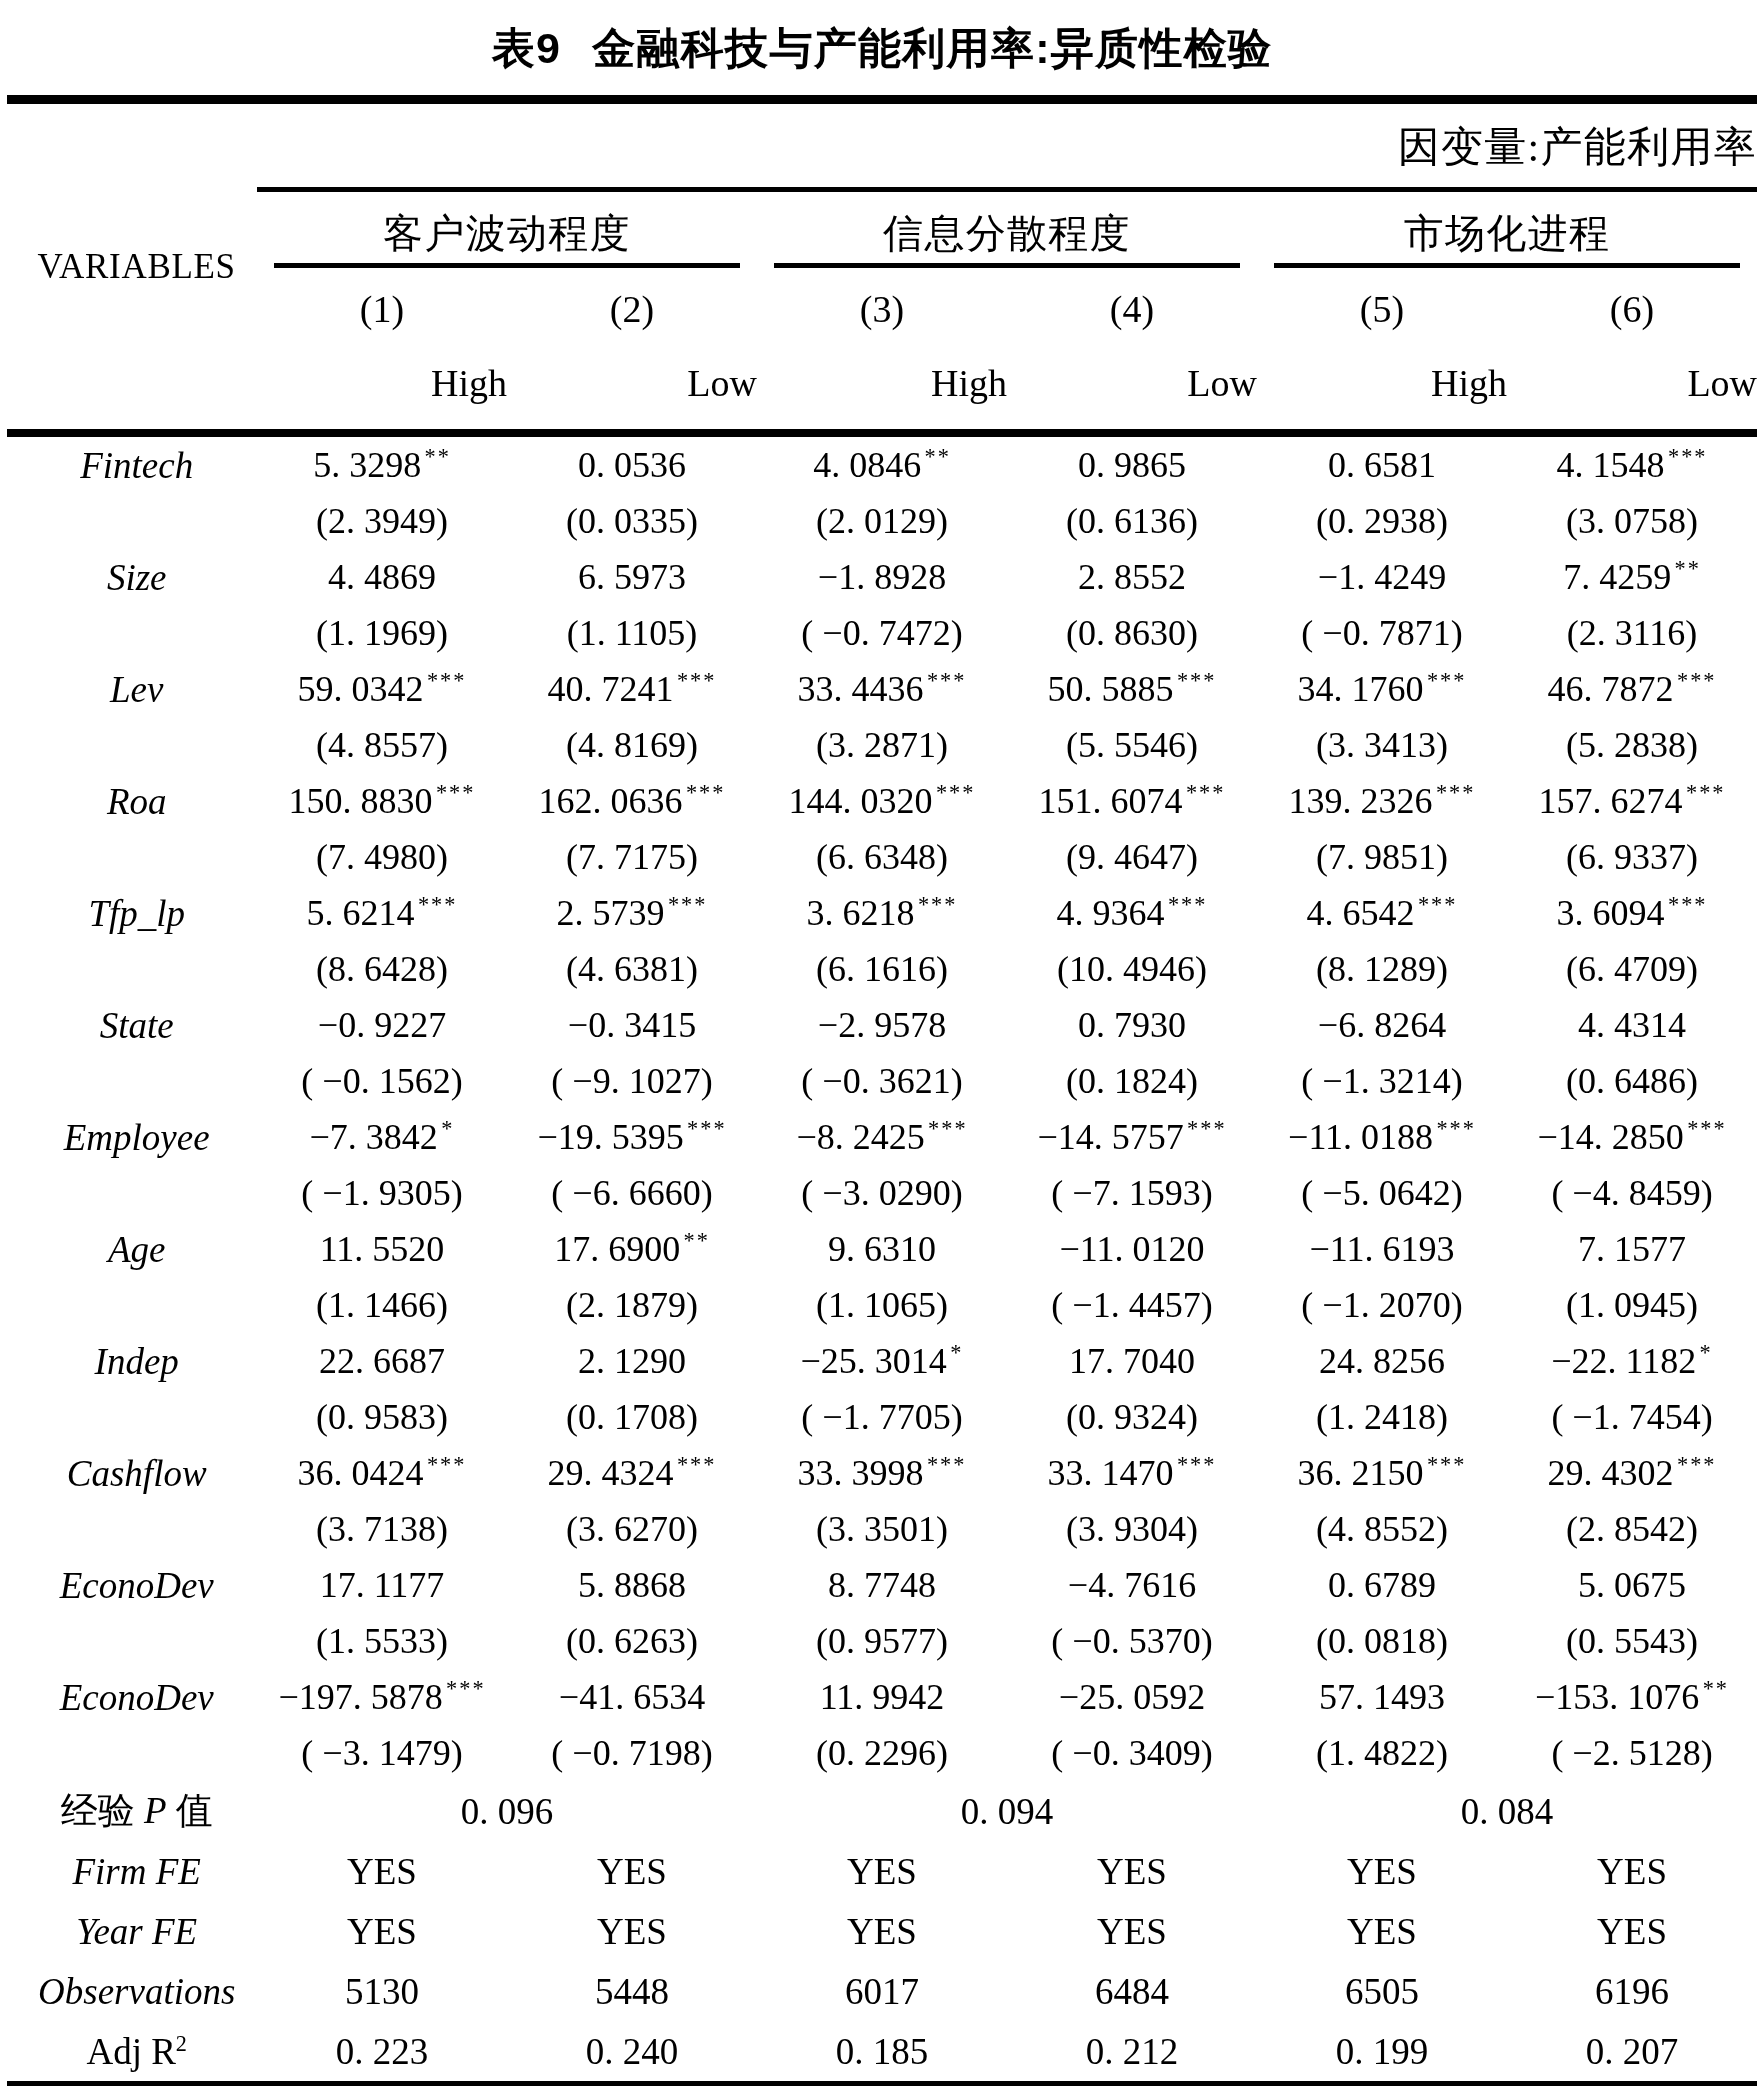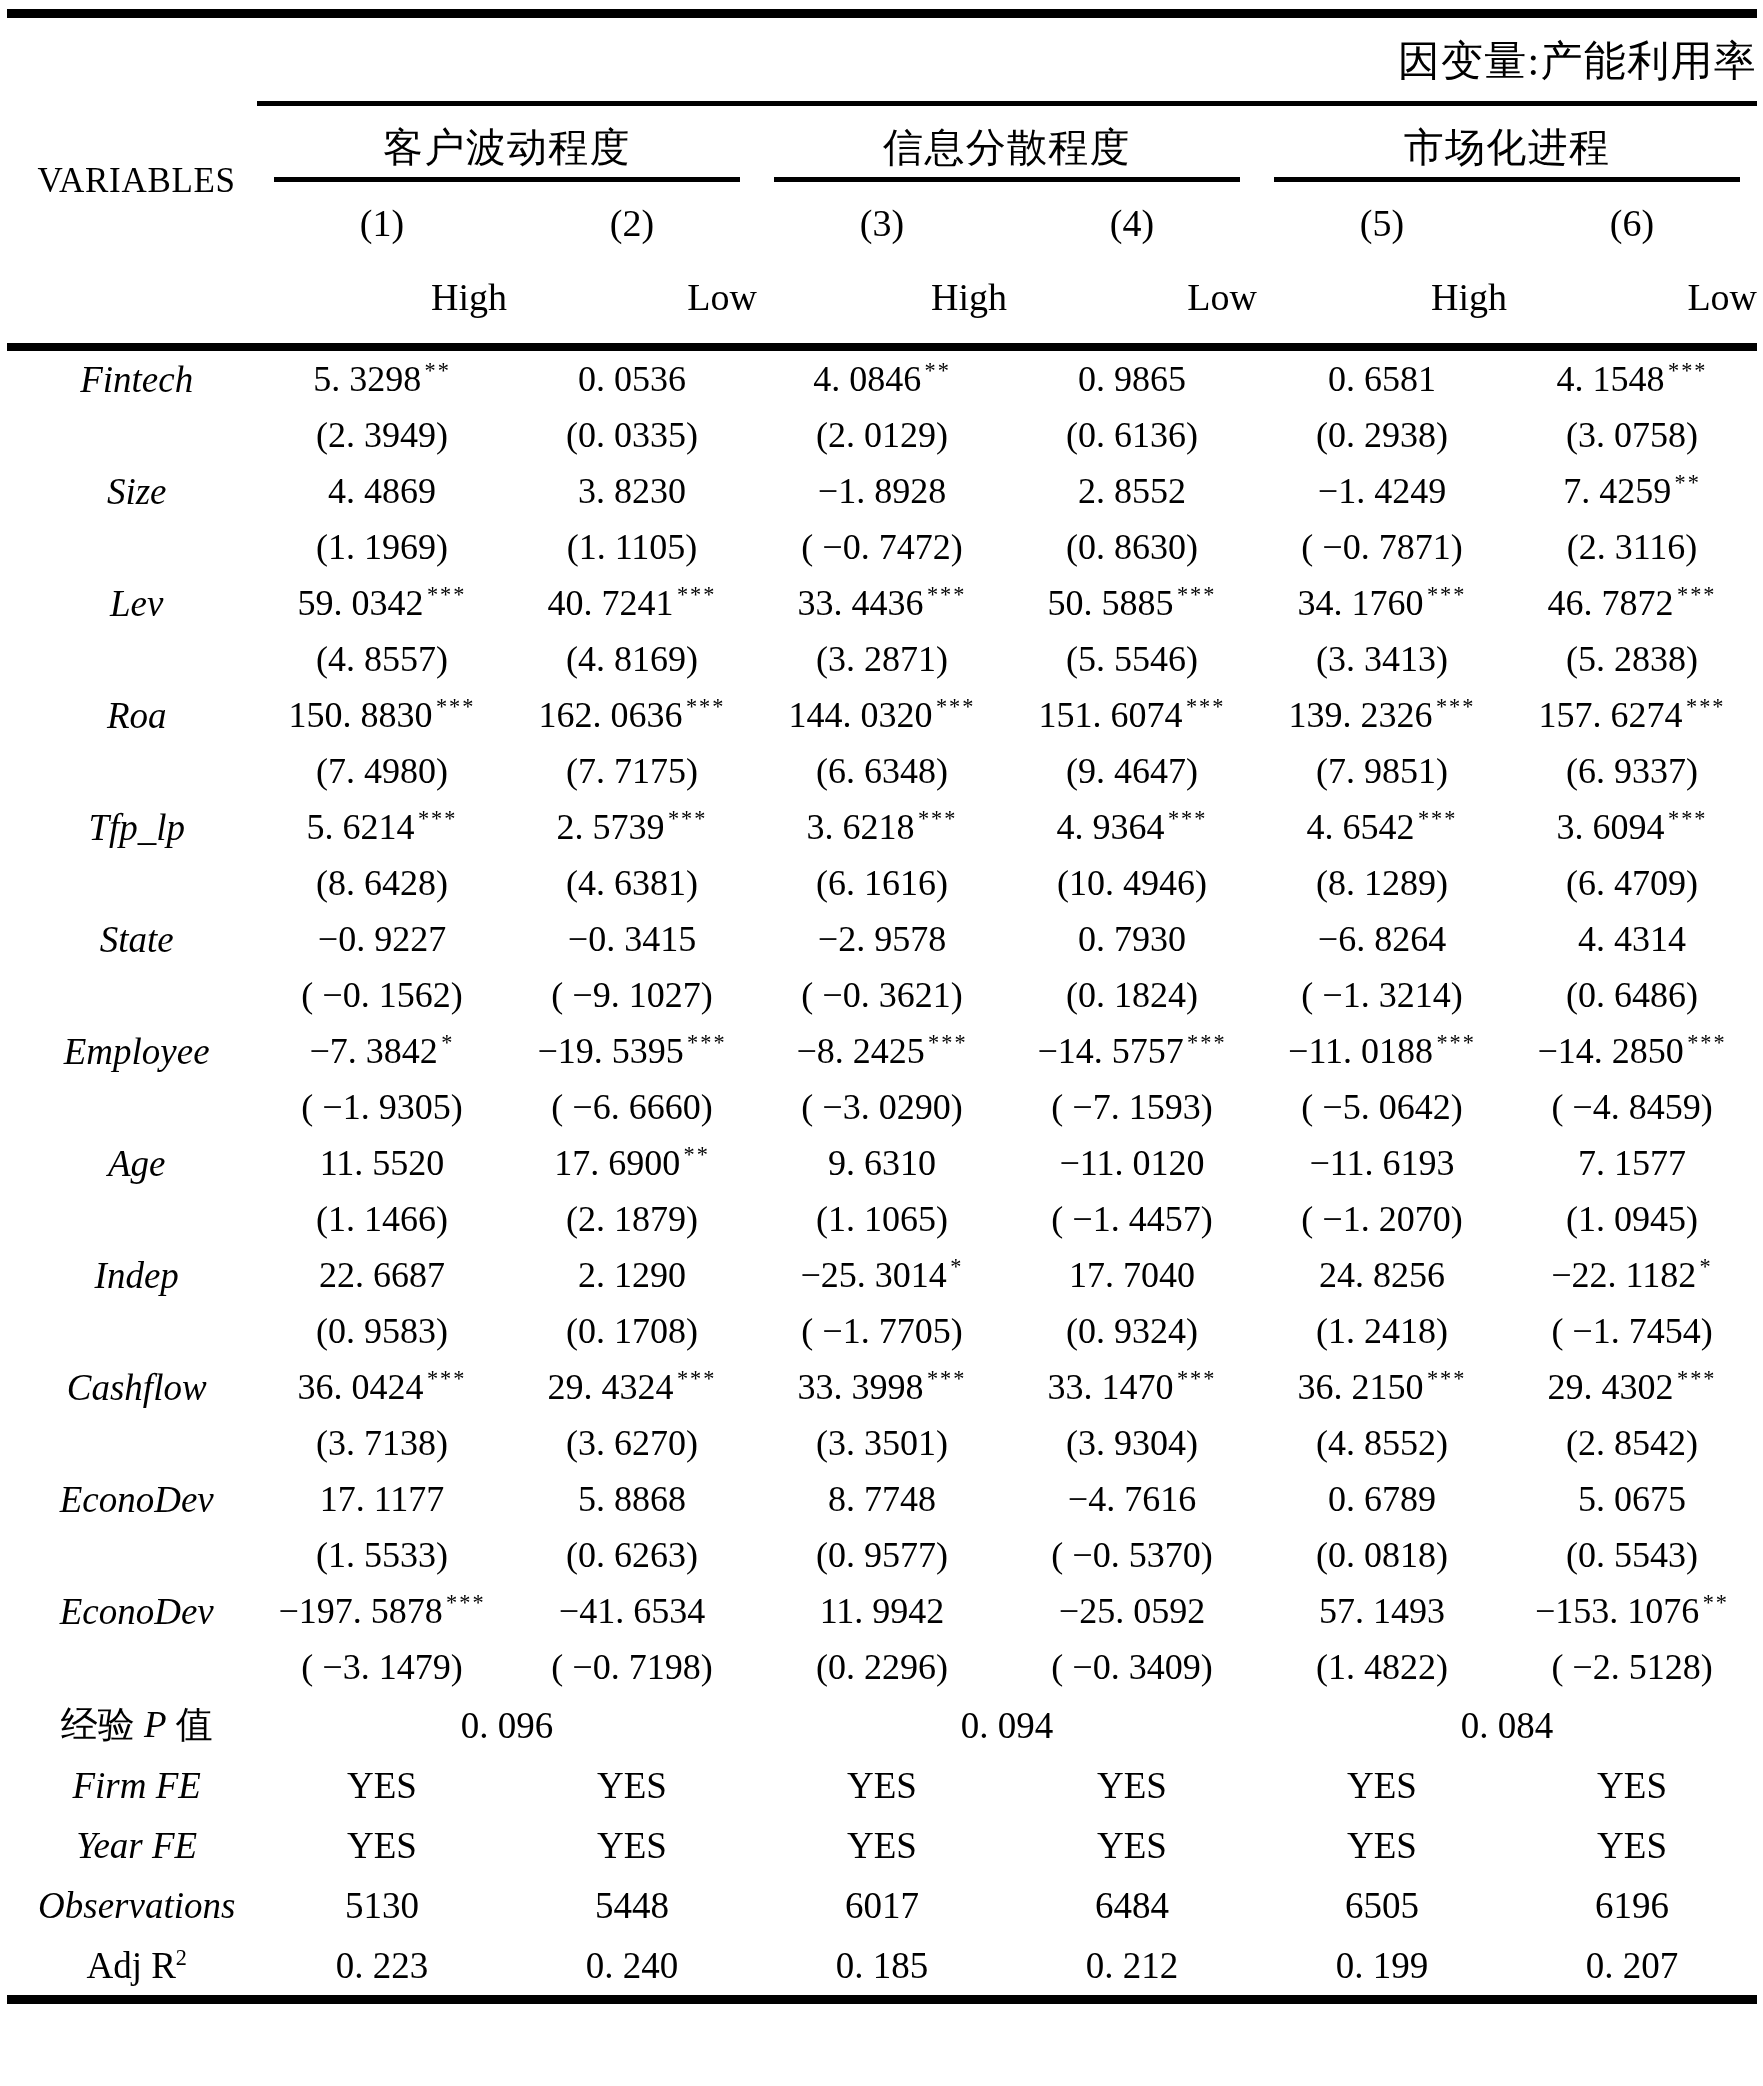--- a/index.html
+++ b/index.html
@@ -87,20 +87,23 @@
     letter-spacing:2px;
     margin-left:3.4px;
   }
   .brow td{height:60px;font-size:37px;}
   sup.sq{font-size:0.6em;vertical-align:super;}
 </style>
 </head>
 <body>
 
 <div class="page">
+  <div class="title">
+    <span>表9</span><span class="tgap">金融科技与产能利用率:异质性检验</span>
+  </div>
 
   <table>
     <colgroup>
       <col class="c-lbl">
         <col class="c-dat">
         <col class="c-dat">
         <col class="c-dat">
       <col class="c-dat">
         <col class="c-dat">
         <col class="c-dat">
@@ -153,21 +156,21 @@
           <td>(2. 3949)</td>
           <td>(0. 0335)</td>
           <td>(2. 0129)</td>
           <td>(0. 6136)</td>
           <td>(0. 2938)</td>
           <td>(3. 0758)</td>
         </tr>
         <tr>
           <td class="lblcell"><i>Size</i></td>
           <td>4. 4869</td>
-          <td>3. 8230</td>
+          <td>6. 5973</td>
           <td>−1. 8928</td>
           <td>2. 8552</td>
           <td>−1. 4249</td>
           <td>7. 4259<span class="stars">**</span></td>
         </tr>
         <tr>
           <td class="lblcell"></td>
           <td>(1. 1969)</td>
           <td>(1. 1105)</td>
           <td>( −0. 7472)</td>

